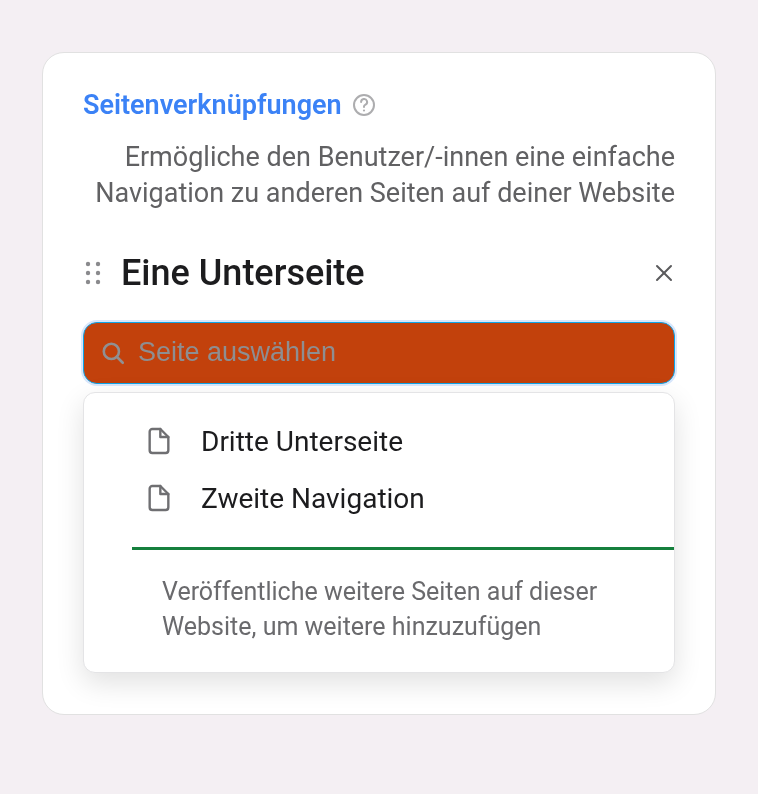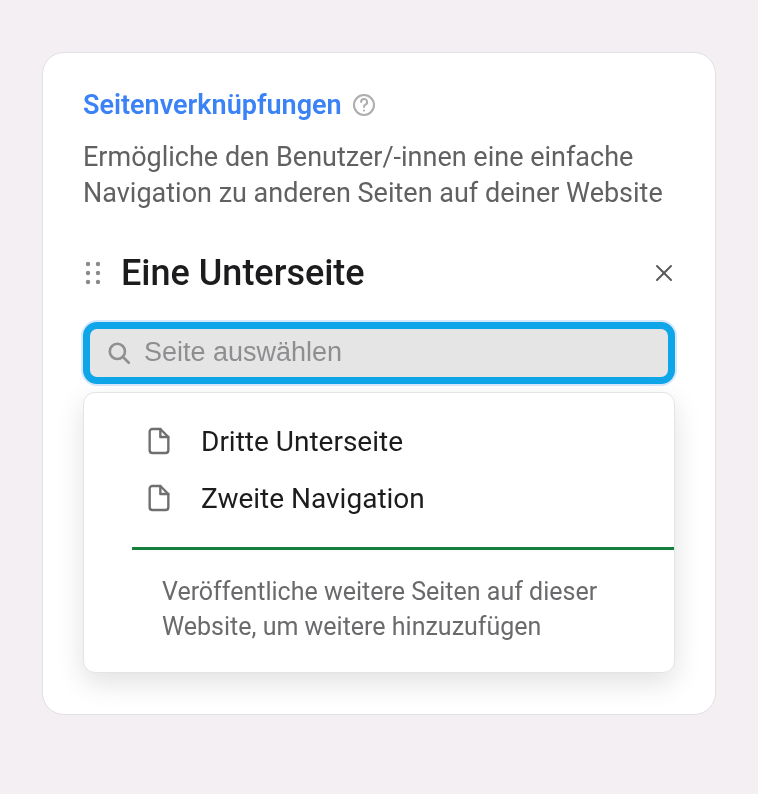--- a/index.html
+++ b/index.html
@@ -41,20 +41,21 @@
       display: inline-flex;
       color: #adadaf;
     }
 
     .card-description {
       font-size: 27px;
       font-weight: 400;
       color: #616163;
       line-height: 1.35;
       margin-bottom: 40px;
+      text-align: right;
     }
 
     .item-row {
       display: flex;
       align-items: center;
       gap: 18px;
       margin-bottom: 28px;
     }
 
     .drag-handle {
@@ -78,22 +79,22 @@
     .search-wrap {
       position: relative;
       margin-bottom: 0;
     }
 
     .search-container {
       display: flex;
       align-items: center;
       gap: 12px;
       height: 62px;
-      background: #e5e5e5;
-      border: 7px solid #0ea5e9;
+      background: #c2410c;
+      border: 1px solid #0ea5e9;
       border-radius: 14px;
       box-shadow: 0 0 0 2px rgba(143,185,245,0.35);
       padding: 0 16px;
     }
 
     .search-icon {
       color: #909093;
       display: inline-flex;
     }
 

